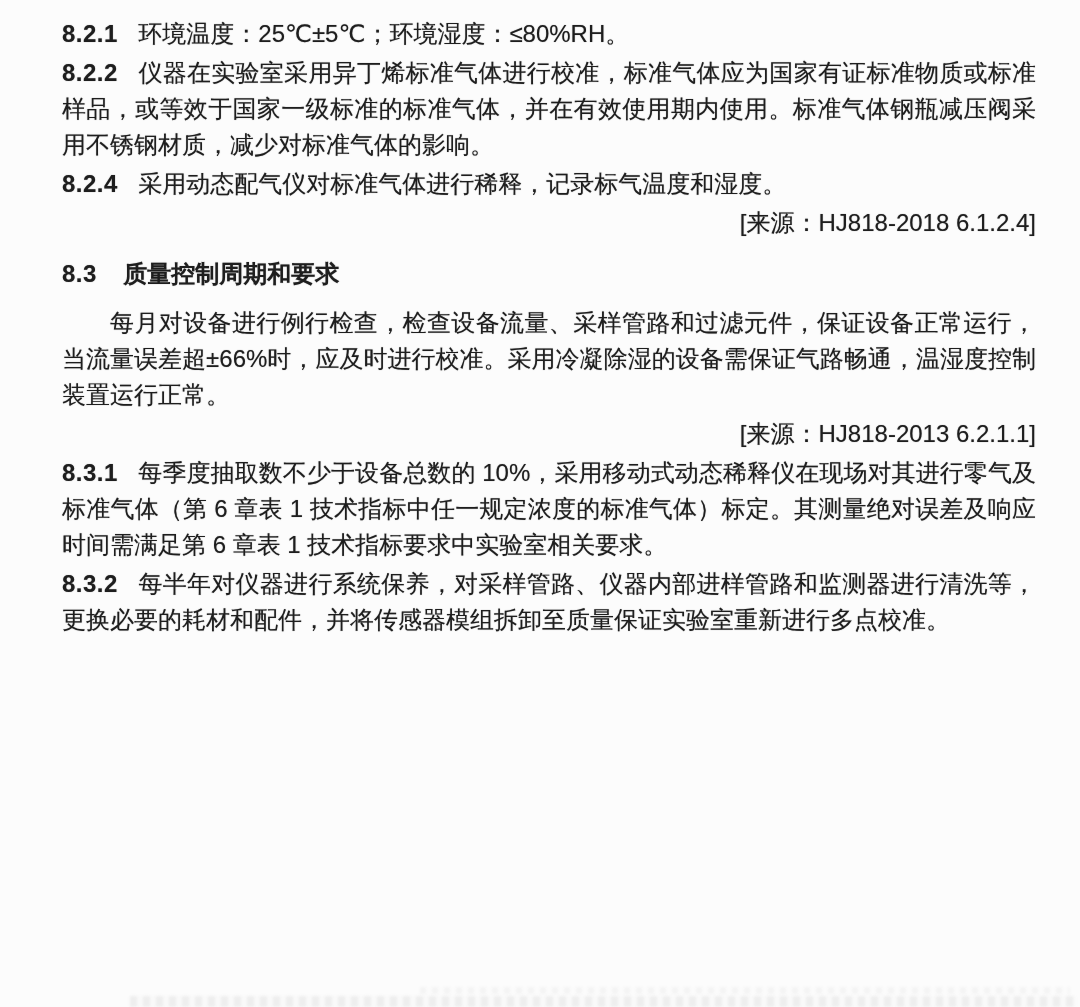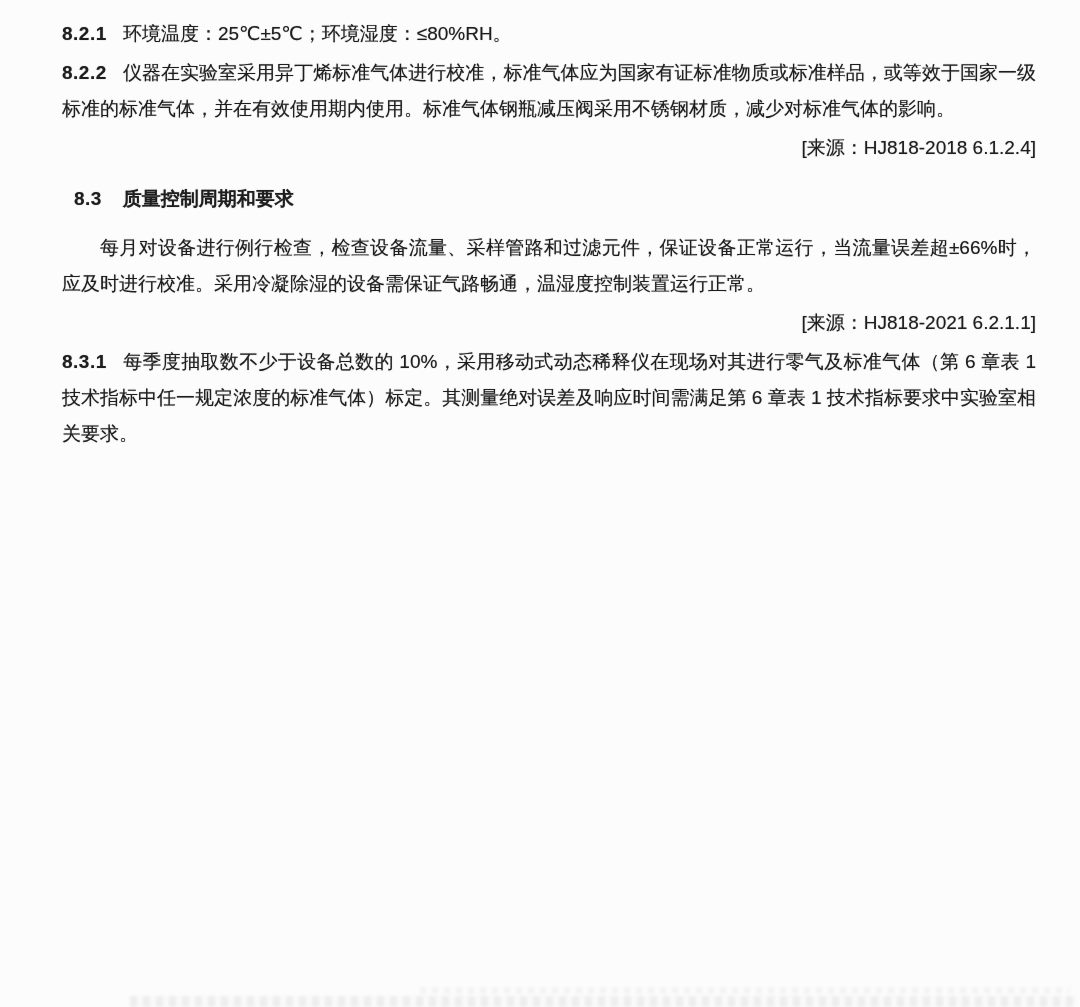--- a/index.html
+++ b/index.html
@@ -10,39 +10,39 @@
     background: #fcfcfc;
     overflow: hidden;
   }
   .page {
     position: relative;
     box-sizing: border-box;
     width: 1080px;
     height: 1007px;
     padding: 13px 44px 0 62px;
     font-family: "Liberation Sans", "DejaVu Sans", sans-serif;
-    font-size: 19px;
+    font-size: 24px;
     line-height: 36px;
     color: #1e1e1e;
     text-shadow: 0 0 1px rgba(45,45,45,0.55);
   }
   .blk {
     margin: 3px 0;
     text-align: justify;
     word-break: break-all;
   }
   .clause-num {
     font-weight: 700;
     margin-right: 0.85em;
     letter-spacing: 0.5px;
     white-space: nowrap;
   }
   .heading {
     font-weight: 700;
-    margin: 15px 0 13px 12px;
+    margin: 15px 0 13px 0;
     text-align: left;
   }
   .heading .heading-num {
     margin-right: 1.1em;
     letter-spacing: 0.5px;
   }
   .indent2 {
     text-indent: 2em;
   }
   .source-line {
@@ -78,31 +78,33 @@
 </head>
 <body>
 
 <div class="page">
 
   <p class="blk"><span class="clause-num">8.2.1</span><span>环境温度：25℃±5℃；环境湿度：≤80%RH。</span></p>
 
   <p class="blk"><span class="clause-num">8.2.2</span><span>仪器在实验室采用异丁烯标准气体进行校准，标准气体应为国家有证标准物质或标准样品，或等效于国家一级标准的标准气体，并在有效使用期内使用。标准气体钢瓶减压阀采用不锈钢材质，减少对标准气体的影响。</span></p>
 
 
+  <p class="blk"><span class="clause-num">8.2.4</span><span>采用动态配气仪对标准气体进行稀释，记录标气温度和湿度。</span></p>
 
 
   <p class="blk source-line"><span>[来源：HJ818-2018 6.1.2.4]</span></p>
 
   <p class="blk heading"><span class="heading-num">8.3</span><span>质量控制周期和要求</span></p>
 
   <p class="blk indent2"><span>每月对设备进行例行检查，检查设备流量、采样管路和过滤元件，保证设备正常运行，当流量误差超±66%时，应及时进行校准。采用冷凝除湿的设备需保证气路畅通，温湿度控制装置运行正常。</span></p>
 
-  <p class="blk source-line"><span>[来源：HJ818-2021 6.2.1.1]</span></p>
+  <p class="blk source-line"><span>[来源：HJ818-2013 6.2.1.1]</span></p>
 
   <p class="blk"><span class="clause-num">8.3.1</span><span>每季度抽取数不少于设备总数的 10%，采用移动式动态稀释仪在现场对其进行零气及标准气体（第 6 章表 1 技术指标中任一规定浓度的标准气体）标定。其测量绝对误差及响应时间需满足第 6 章表 1 技术指标要求中实验室相关要求。</span></p>
 
+  <p class="blk"><span class="clause-num">8.3.2</span><span>每半年对仪器进行系统保养，对采样管路、仪器内部进样管路和监测器进行清洗等，更换必要的耗材和配件，并将传感器模组拆卸至质量保证实验室重新进行多点校准。</span></p>
 
 
 
   <div class="faint-cutoff-2"></div>
   <div class="faint-cutoff"></div>
 
 </div>
 
 </body></html>

